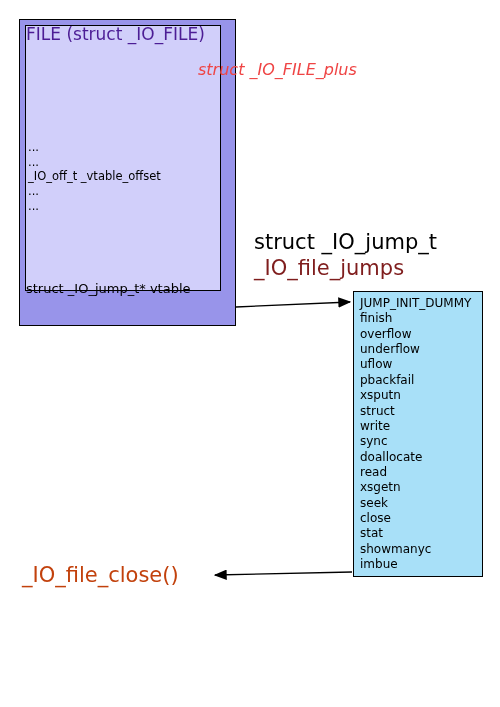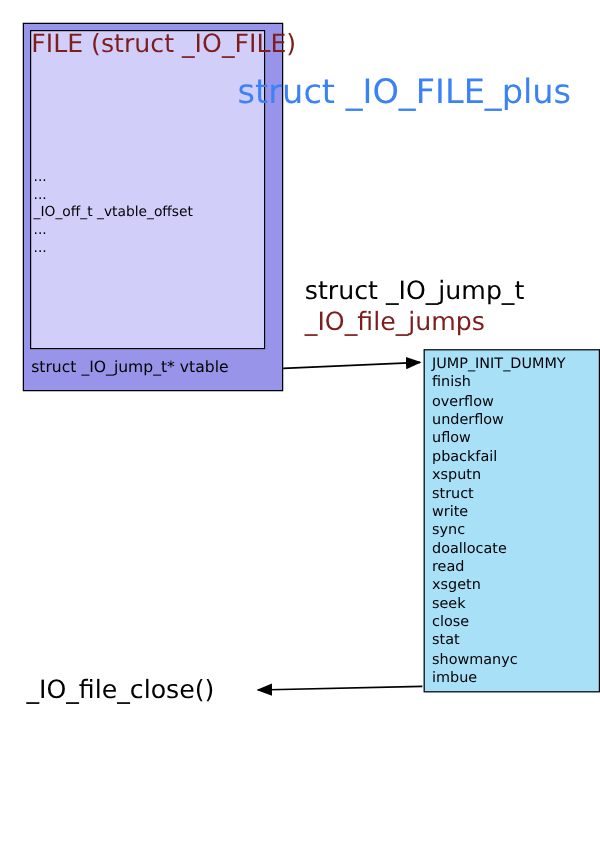--- a/index.html
+++ b/index.html
@@ -25,42 +25,43 @@
       top: 25px;
       width: 196px;
       height: 266px;
       background: #d1cffa;
       border: 1px solid #000;
     }
     .file-title {
       position: absolute;
       left: 26px;
       top: 24px;
-      font-size: 21px;
-      color: #7f1d1d;
+      font-size: 17px;
+      color: #4c1d95;
     }
     .outer-title {
       position: absolute;
       left: 198px;
       top: 60px;
-      font-size: 28px;
-      color: #3b82f6;
+      font-size: 16px;
+      color: #ef4444;
+      font-style: italic;
     }
     .inner-fields {
       position: absolute;
       left: 28px;
       top: 140px;
       font-size: 11.5px;
       line-height: 1.28;
       color: #000;
     }
     .vtable-label {
       position: absolute;
       left: 26px;
-      top: 299px;
+      top: 281px;
       font-size: 13px;
       color: #000;
     }
     .jump-title {
       position: absolute;
       left: 254px;
       top: 230px;
       font-size: 21px;
       color: #000;
       white-space: nowrap;
@@ -69,34 +70,34 @@
       position: absolute;
       left: 254px;
       top: 256px;
       font-size: 21px;
       color: #7f1d1d;
     }
     .jump-box {
       position: absolute;
       left: 353px;
       top: 291px;
-      width: 147px;
+      width: 130px;
       background: #a8e0f8;
       border: 1px solid #000;
       padding: 4px 6px;
       font-size: 12px;
       line-height: 1.28;
       color: #000;
     }
     .close-label {
       position: absolute;
       left: 22px;
       top: 563px;
       font-size: 21px;
-      color: #000000;
+      color: #c2410c;
     }
     svg.arrows {
       position: absolute;
       left: 0;
       top: 0;
       width: 500px;
       height: 707px;
       pointer-events: none;
     }
   </style>

